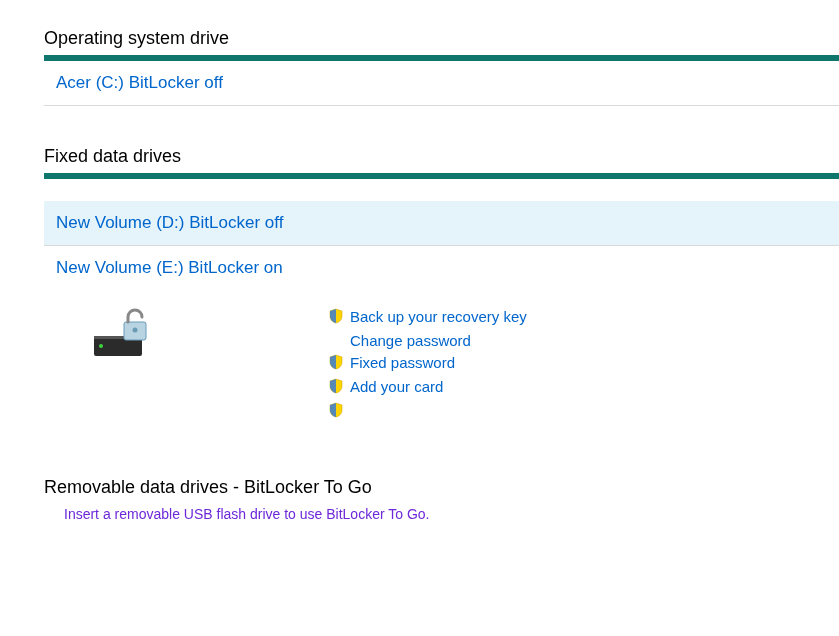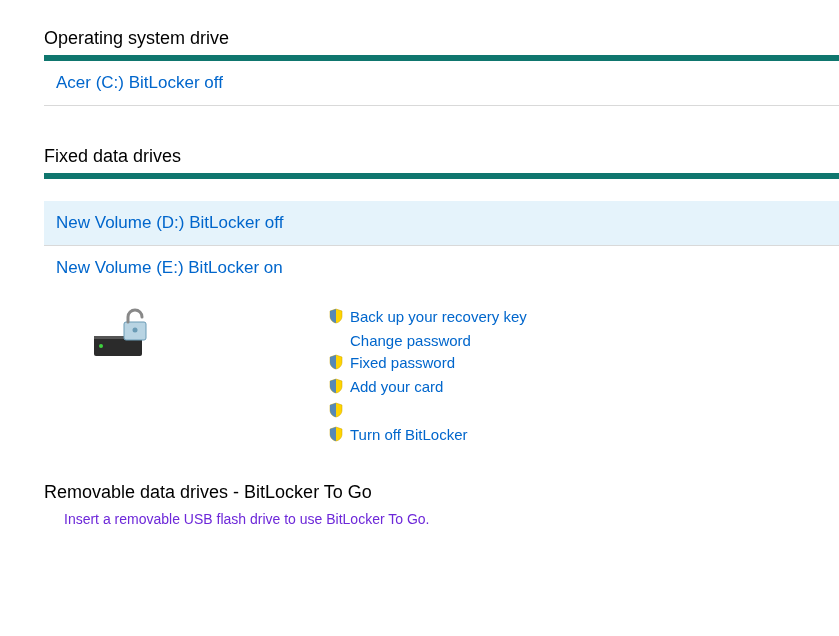--- a/index.html
+++ b/index.html
@@ -44,21 +44,21 @@
       display: flex;
       align-items: flex-start;
       gap: 6px;
       cursor: pointer;
     }
     .action-link {
       color: #0066cc;
       font-size: 15px;
     }
     .shield-placeholder { width: 16px; display: inline-block; }
-    .removable-section { margin-top: 7px; }
+    .removable-section { margin-top: 26px; }
     .removable-desc {
       font-size: 14px;
       color: #6d28d9;
       padding: 8px 0 0 20px;
     }
     .sep { height: 40px; }
   </style>
 </head>
 <body>
 
@@ -125,29 +125,20 @@
         <span class="action-link">Add your card</span>
       </div>
       <div class="action-item">
         <span>
           <svg width="16" height="16" viewBox="0 0 16 16">
               <path d="M8 1 L14 3 V8 C14 12 11 14.5 8 15 C5 14.5 2 12 2 8 V3 Z" fill="#ffd400" stroke="#c9a000" stroke-width="0.5"></path>
               <path d="M8 1 L8 15 C5 14.5 2 12 2 8 V3 Z" fill="#3a7bd5" opacity="0.85"></path>
             </svg>
         </span>
       </div>
-      <div class="action-item">
-        <span>
-          <svg width="16" height="16" viewBox="0 0 16 16">
-              <path d="M8 1 L14 3 V8 C14 12 11 14.5 8 15 C5 14.5 2 12 2 8 V3 Z" fill="#ffd400" stroke="#c9a000" stroke-width="0.5"></path>
-              <path d="M8 1 L8 15 C5 14.5 2 12 2 8 V3 Z" fill="#3a7bd5" opacity="0.85"></path>
-            </svg>
-        </span>
-        <span class="action-link">Turn off BitLocker</span>
-      </div>
     </div>
   </div>
 
   <div class="removable-section">
     <div style="font-size:18px;font-weight:400;color:#000;">Removable data drives - BitLocker To Go</div>
     <div class="removable-desc">Insert a removable USB flash drive to use BitLocker To Go.</div>
   </div>
 
 </div>
 

